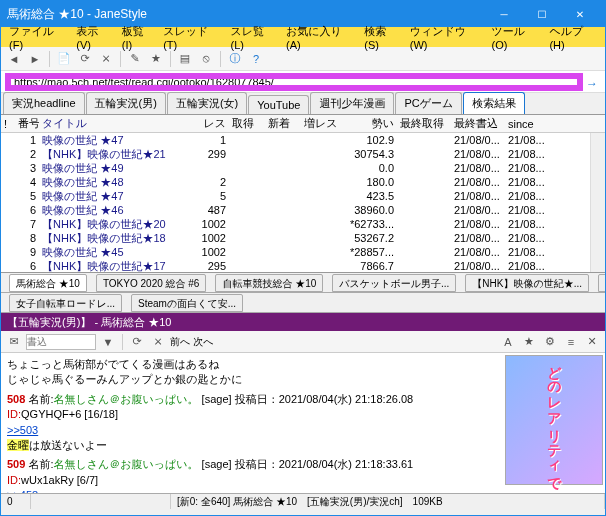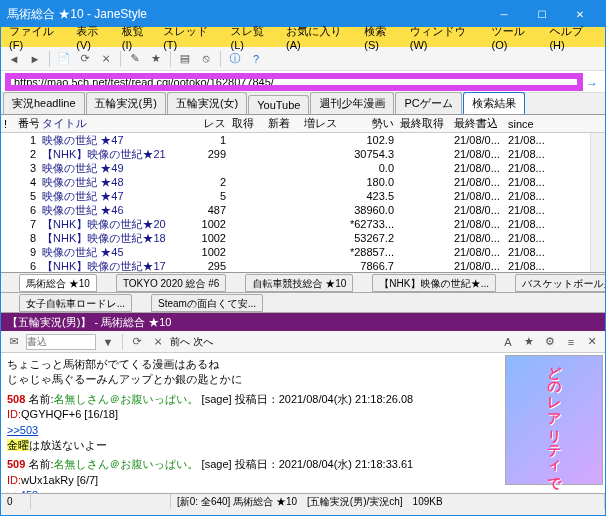--- a/index.html
+++ b/index.html
@@ -19,21 +19,21 @@
 .tab { padding: 3px 8px; border: 1px solid #aaa; border-bottom: none; background: #eee; margin-right: 1px; border-radius: 3px 3px 0 0; white-space: nowrap; }
 .tab.active { background: #fff; border-color: #1976d2; }
 .listpane { background: #fff; height: 158px; overflow: hidden; border-bottom: 1px solid #999; position: relative; }
 .listhead { display: flex; font-size: 11px; background: #f7f7f7; border-bottom: 1px solid #ccc; height: 18px; align-items: center; }
 .listhead div, .row div { overflow: hidden; white-space: nowrap; padding: 0 3px; }
 .rows { height: 140px; overflow-y: auto; font-size: 11px; }
 .row { display: flex; height: 14px; align-items: center; }
 .row:nth-child(odd) { background: #fff; }
 .c-mark { width: 14px; } .c-num { width: 24px; text-align: right; } .c-title { width: 150px; color: #1a1a8a; } .c-res { width: 40px; text-align: right; } .c-get { width: 36px; } .c-new { width: 36px; } .c-inc { width: 36px; } .c-pow { width: 60px; text-align: right; } .c-last { width: 54px; } .c-lw { width: 54px; } .c-since { width: 44px; }
 .tabbar2 { background: #f0f0f0; height: 20px; display: flex; font-size: 10px; border-bottom: 1px solid #aaa; overflow: hidden; }
-.tab2 { padding: 2px 6px; border: 1px solid #aaa; background: #eee; white-space: nowrap; border-radius: 2px 2px 0 0; margin: 1px 1px 0 18px; }
+.tab2 { padding: 2px 6px; border: 1px solid #aaa; background: #eee; white-space: nowrap; border-radius: 2px 2px 0 0; margin: 1px 1px 0 8px; }
 .tab2.active { background: #fff; }
 .threadtitle { background: #701a75; color: #fff; font-size: 11px; padding: 2px 6px; height: 18px; display: flex; align-items: center; }
 .rtoolbar { background: #f5f5f5; height: 22px; display: flex; align-items: center; font-size: 11px; padding: 0 4px; gap: 3px; border-bottom: 1px solid #ccc; }
 .rtoolbar input { border: 1px solid #bbb; height: 16px; width: 70px; font-size: 10px; }
 .rtoolbar .lbl { font-size: 10px; }
 .content { background: #fff; height: 140px; overflow: auto; font-size: 11px; padding: 4px 6px; line-height: 1.4; position: relative; }
 .content .img { position: absolute; right: 2px; top: 2px; width: 98px; height: 130px; background: linear-gradient(135deg,#8bb9ff,#d6a8ff); border: 1px solid #aaa; display: flex; align-items: center; justify-content: center; font-size: 9px; color: #fff; text-align: center; }
 .content .img .txt { writing-mode: vertical-rl; font-size: 14px; color: #ff3b7f; font-weight: bold; text-shadow: 1px 1px 0 #fff; }
 .post { margin-bottom: 4px; width: 460px; }
 .pnum { color: #c00; font-weight: bold; }
@@ -246,22 +246,22 @@
         <div class="c-since">21/08...</div>
       </div>
     </div>
   <div class="scrollbar-v"></div>
 </div>
 
 <div class="tabbar2">
   <div class="tab2 active">馬術総合 ★10</div>
   <div class="tab2">TOKYO 2020 総合 #6</div>
   <div class="tab2">自転車競技総合 ★10</div>
+  <div class="tab2">バスケットボール男子...</div>
   <div class="tab2">【NHK】映像の世紀★...</div>
-  <div class="tab2">バスケットボール男子...</div>
   <div class="tab2">マリンスポーツ総合 P...</div>
 </div>
 <div class="tabbar2">
   <div class="tab2">女子自転車ロードレ...</div>
   <div class="tab2">Steamの面白くて安...</div>
 </div>
 
 <div class="threadtitle">
   <span>【五輪実況(男)】 - 馬術総合 ★10</span>
 </div>

